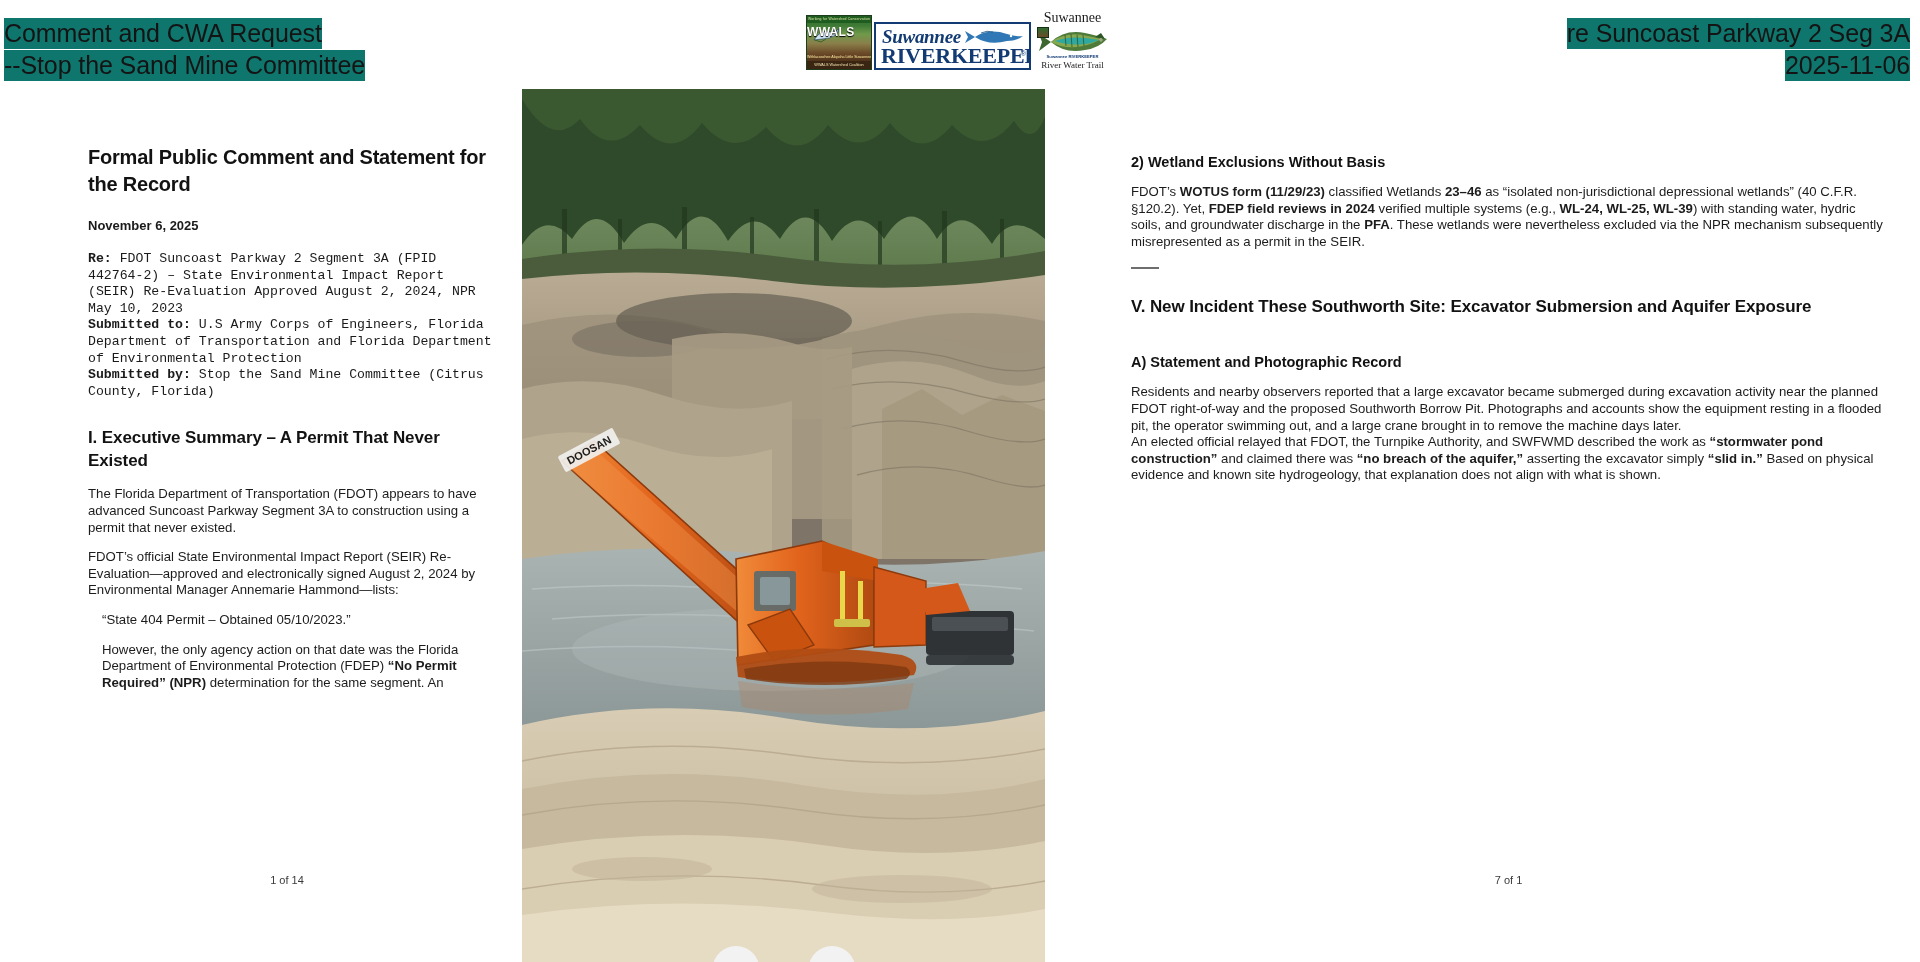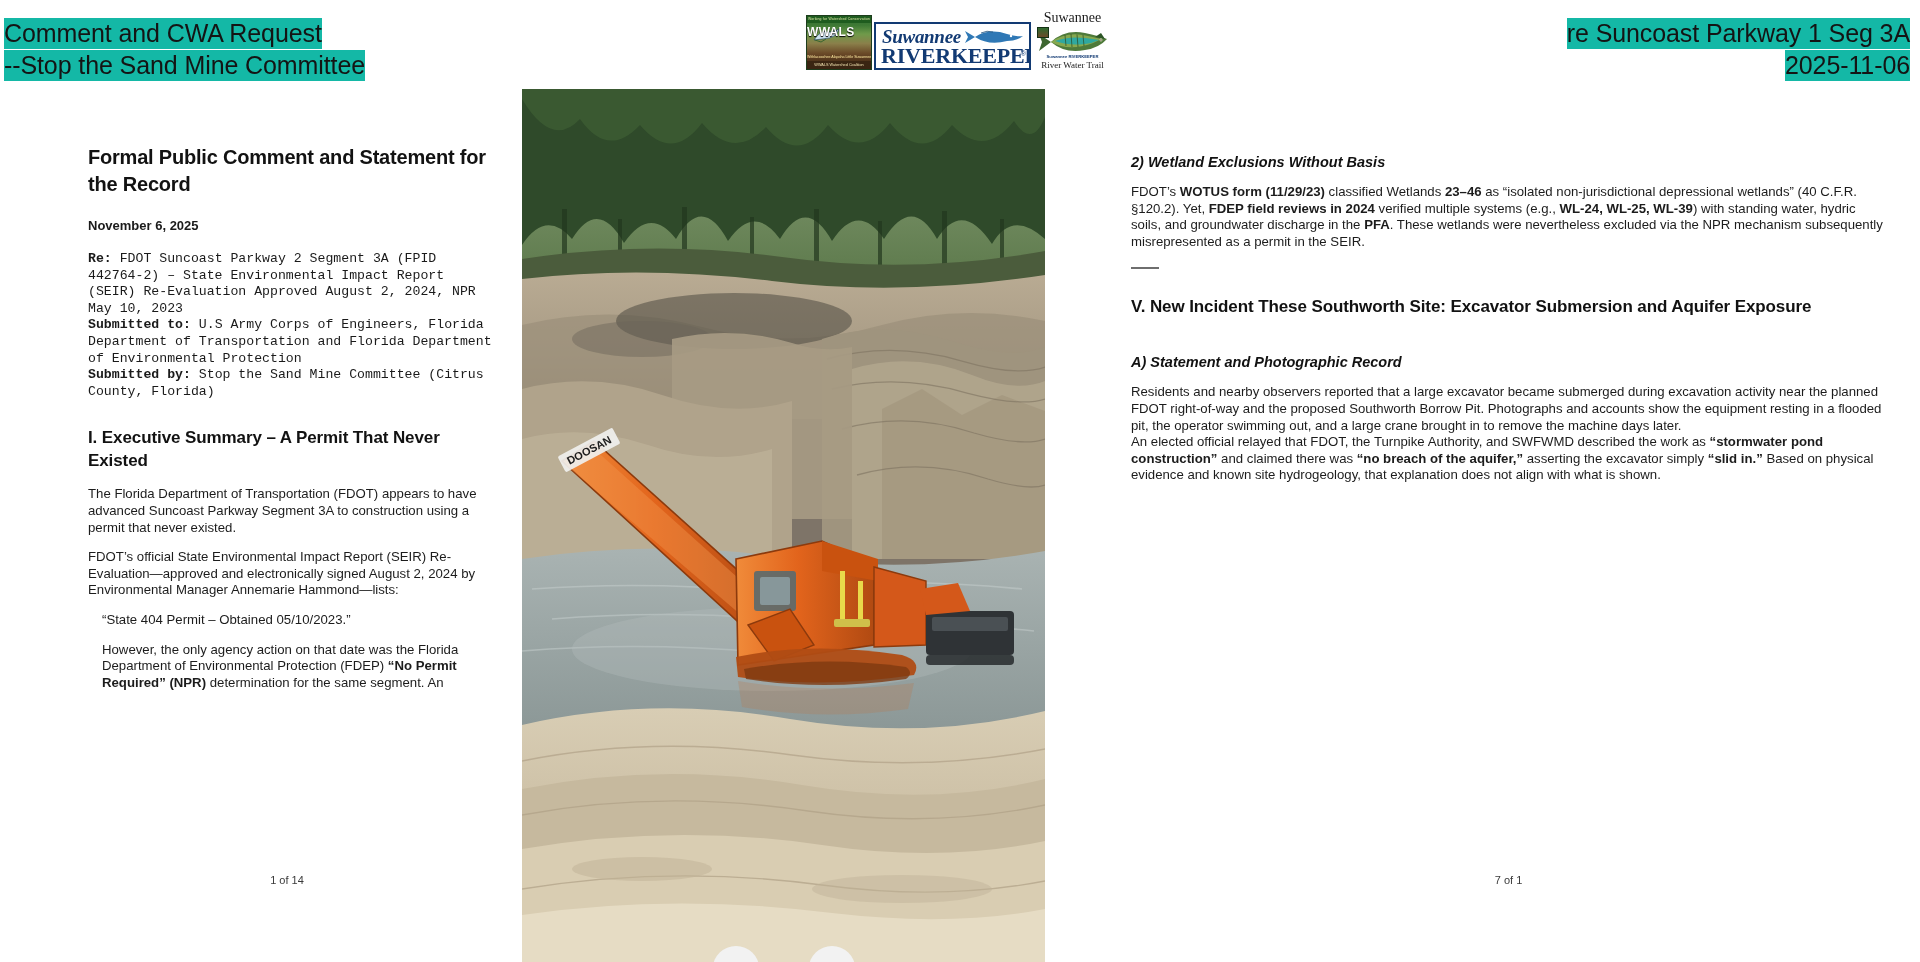--- a/index.html
+++ b/index.html
@@ -27,21 +27,21 @@
     position: absolute;
     right: 10px; top: 18px;
     width: 700px;
     text-align: right;
   }
   .hdr-line {
     display: inline-block;
     font-size: 25px;
     line-height: 31px;
     color: #141414;
-    background: #14b8a6;
+    background: #0f766e;
     letter-spacing: -0.1px;
     white-space: nowrap;
   }
   .hdr-left .hdr-line { margin-bottom: 1px; }
   .hdr-right .hdr-line { margin-bottom: 1px; }
 
   
   .logo-wrap {
     position: absolute;
     left: 806px; top: 10px;
@@ -186,21 +186,20 @@
     margin: 26px 0 14px 0;
     color: #121212;
     letter-spacing: -0.1px;
   }
   h3.doc-h3 {
     font-size: 14.5px;
     line-height: 20px;
     font-weight: 700;
     margin: 22px 0 12px 0;
     color: #121212;
-    font-style: italic;
   }
   .doc p {
     font-size: 13.2px;
     line-height: 16.6px;
     margin: 0 0 13px 0;
     color: #1c1c1c;
   }
   .doc .datestamp {
     font-size: 13px;
     font-weight: 700;
@@ -305,21 +304,21 @@
         <circle cx="66" cy="16" r="0.7" fill="#101010"></circle>
         <path d="M30 11 L31 22 M36 10 L37 23 M42 10.5 L43 23 M48 11 L49 22" stroke="#2b4a22" stroke-width="0.7"></path>
       </svg>
       <div class="trail-mini"></div>
       <div class="trail-sub1">Suwannee RIVERKEEPER</div>
       <div class="trail-sub2">River Water Trail</div>
     </div>
   </div>
 
   <div class="hdr-right">
-    <div class="hdr-line">re Suncoast Parkway 1 Seg 3A</div><br>
+    <div class="hdr-line">re Suncoast Parkway 2 Seg 3A</div><br>
     <div class="hdr-line">2025-11-06</div>
   </div>
 
   <div class="doc doc-left">
     <div class="inner">
       <h1 class="doc-h1">Formal Public Comment and Statement for the Record</h1>
       <div class="datestamp">November 6, 2025</div>
       <div class="meta">
         <b>Re:</b><span> FDOT Suncoast Parkway 2 Segment 3A (FPID 442764-2) – State Environmental Impact Report (SEIR) Re-Evaluation Approved August 2, 2024, NPR May 10, 2023</span><br>
         <b>Submitted to:</b><span> U.S Army Corps of Engineers, Florida Department of Transportation and Florida Department of Environmental Protection</span><br>

